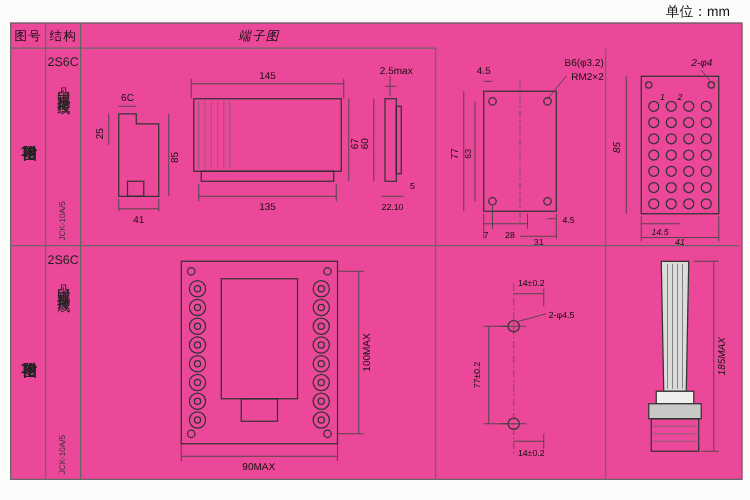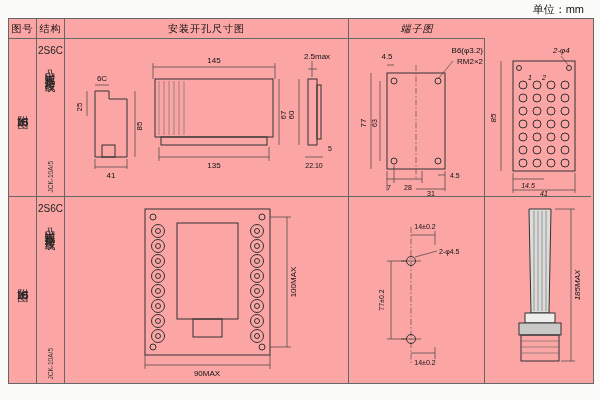--- a/index.html
+++ b/index.html
@@ -1,27 +1,27 @@
 <!DOCTYPE html>
 <html><head>
 <meta charset="utf-8">
 <style>
   * { margin:0; padding:0; box-sizing:border-box; }
   html,body { width:600px; height:400px; background:#f8f8f6; font-family:"Liberation Sans",sans-serif; color:#222; }
   .page { position:relative; width:600px; height:400px; background:#fbfbf9; overflow:hidden; }
   .unit-label { position:absolute; top:2px; right:16px; font-size:11px; color:#111; }
-  .spec-table { position:absolute; left:8px; top:18px; width:586px; border:1px solid #666; background:#fca5a5; }
+  .spec-table { position:absolute; left:8px; top:18px; width:586px; border:1px solid #666; background:#ec4899; }
   .thead, .trow { display:grid; grid-template-columns:28px 28px 284px 136px 106px; }
   .cell { border-right:1px solid #666; border-bottom:1px solid #666; position:relative; display:flex; align-items:center; justify-content:center; overflow:hidden; }
   .cell:last-child { border-right:none;font-style:italic; }
   .thead .cell { height:20px; font-size:10px; letter-spacing:1px; color:#111; }
   .row1 .cell { height:158px; }
   .row2 .cell { height:186px; }
   .row2 .cell { border-bottom:none; }
-  .fig-cell { flex-direction:column; gap:3px; font-size:11px; }
+  .fig-cell { flex-direction:column; gap:3px; font-size:11px;font-weight:bold; }
   .struct-cell { flex-direction:column; justify-content:flex-start; padding:6px 0 4px 0; gap:5px; font-size:10px;text-align:right; }
   .vtext { writing-mode:vertical-rl; text-orientation:upright; letter-spacing:3px; font-size:11px; }
   .struct-chars { writing-mode:vertical-rl; text-orientation:upright; font-size:10.5px; letter-spacing:2px; }
   .submodel { writing-mode:vertical-rl; transform:rotate(180deg); font-size:6.5px; margin-top:auto; color:#333; }
   svg { display:block; overflow:visible; }
   .ln { fill:none; stroke:#333; stroke-width:1; }
   .lnf { fill:#eeeeec; stroke:#333; stroke-width:1; }
   .dim { stroke:#444; stroke-width:0.7; fill:none; }
   .center { stroke:#555; stroke-width:0.7; stroke-dasharray:6 2 1.5 2; fill:none; }
   .rib { stroke:#666; stroke-width:0.6; }
@@ -34,21 +34,20 @@
 <body>
 
 <div class="page">
   <div class="unit-label">单位：mm</div>
 
   <div class="spec-table">
 
     <div class="thead">
       <div class="cell">图号</div>
       <div class="cell">结构</div>
-      <div class="cell">安装开孔尺寸图</div>
       <div class="cell">端子图</div>
     </div>
 
     <div class="trow row1">
       <div class="cell fig-cell">
         <span class="vtext">附图</span>
         <span>15</span>
       </div>
       <div class="cell struct-cell">
         <span>2S6C</span>

